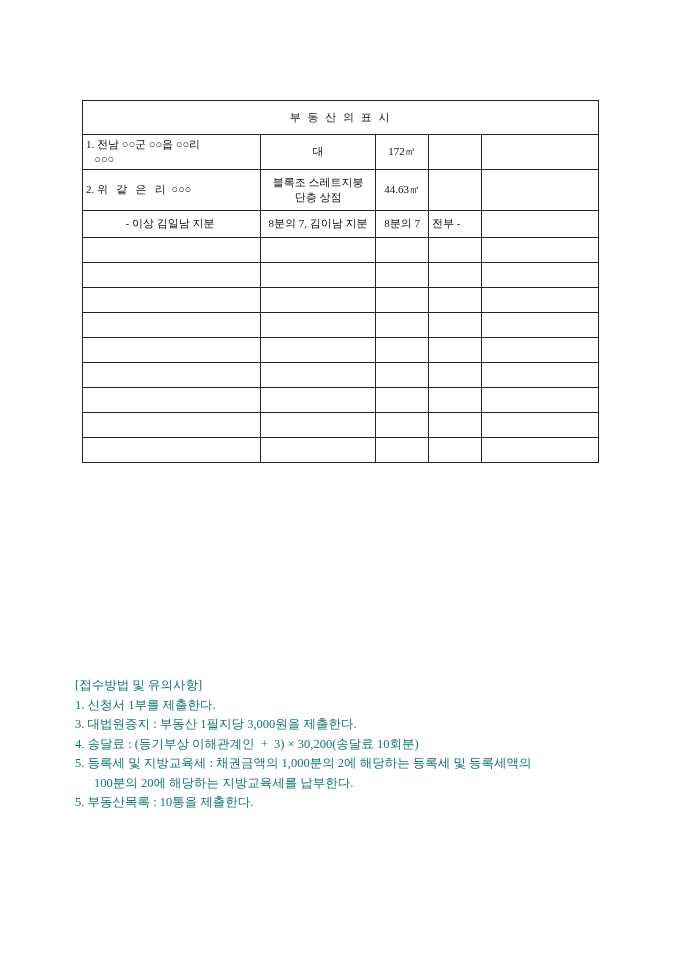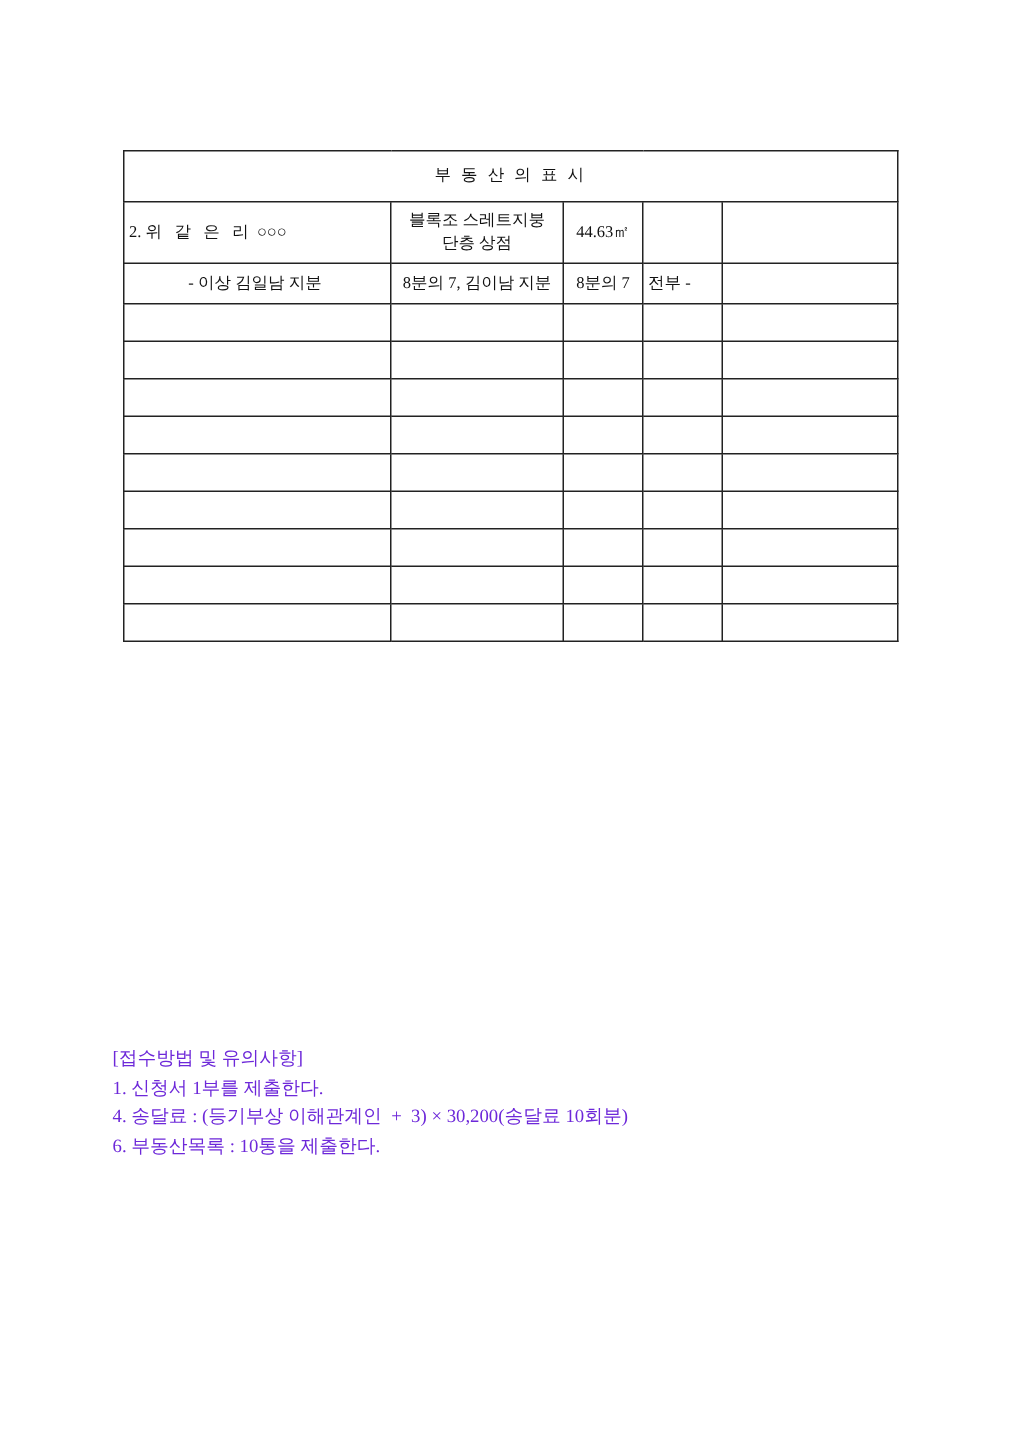--- a/index.html
+++ b/index.html
@@ -29,21 +29,21 @@
   .r1 td { height:34px; }
   .r2 td { height:41px; }
   .r3 td { height:27px; }
   .empty td { height:25px; }
   td.al { text-align:left; }
   td.ar { text-align:center; padding-right:6px; }
 
   
   .notes {
     position:absolute; left:75px; top:676px; width:542px;
-    font-size:12.5px; line-height:19.5px; color:#6d28d9;margin-top:20px;
+    font-size:12.5px; line-height:19.5px; color:#0f766e;
   }
   .notes .heading { white-space:pre-wrap; }
   .notes .item {
     white-space:pre-wrap;
     padding-left:19px; text-indent:-19px;font-family:Liberation Serif, serif;
   }
 </style>
 </head>
 <body>
 
@@ -57,20 +57,28 @@
       <col style="width:53px">
       <col style="width:117px">
     </colgroup>
 
     <tbody>
         <tr class="title-row">
       <td colspan="5">부 동 산 의 표 시</td>
     </tr>
 
 
+    <tr class="r1">
+      <td class="al">1. 전남 ○○군 ○○읍 ○○리
+   ○○○</td>
+      <td>대</td>
+      <td>172㎡</td>
+      <td></td>
+      <td></td>
+    </tr>
 
     <tr class="r2">
       <td class="al">2. 위   같   은   리  ○○○</td>
       <td>블록조 스레트지붕
 단층 상점</td>
       <td>44.63㎡</td>
       <td></td>
       <td></td>
     </tr>
 
@@ -144,17 +152,20 @@
           <td></td>
           <td></td>
           <td></td>
         </tr>
   </tbody>
     </table>
 
   <div class="notes">
     <div class="heading">[접수방법 및 유의사항]</div>
     <div class="item">1. 신청서 1부를 제출한다.</div>
+    <div class="item">3. 대법원증지 : 부동산 1필지당 3,000원을 제출한다.</div>
     <div class="item">4. 송달료 : (등기부상 이해관계인  +  3) × 30,200(송달료 10회분)</div>
-    <div class="item">6. 부동산목록 : 10통을 제출한다.</div>
+    <div class="item">5. 등록세 및 지방교육세 : 채권금액의 1,000분의 2에 해당하는 등록세 및 등록세액의
+100분의 20에 해당하는 지방교육세를 납부한다.</div>
+    <div class="item">5. 부동산목록 : 10통을 제출한다.</div>
   </div>
 
 </div>
 
 </body></html>

